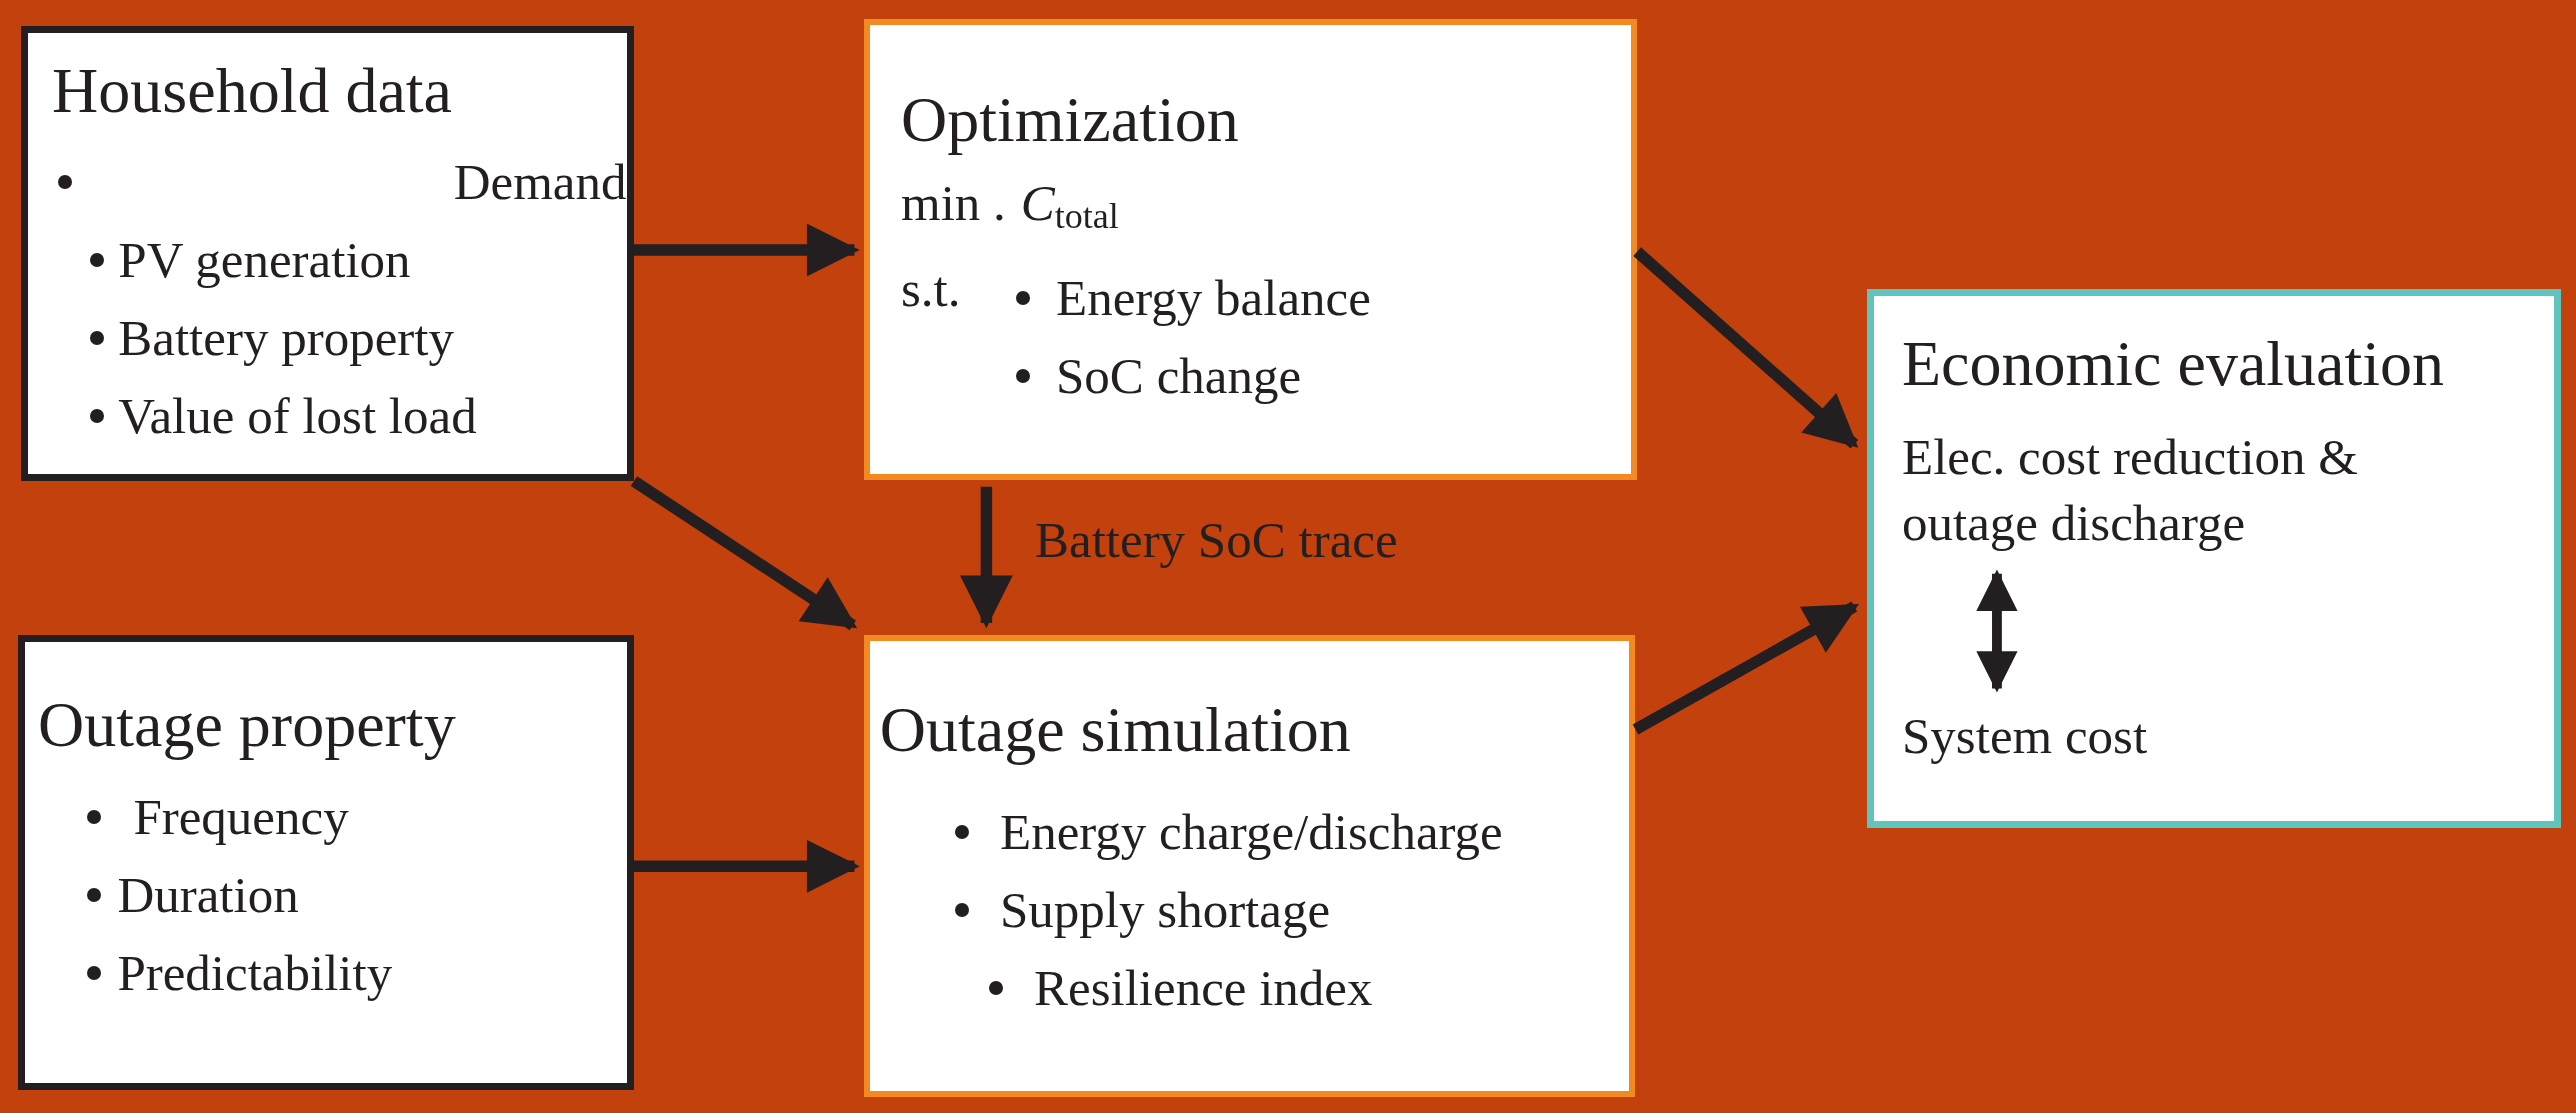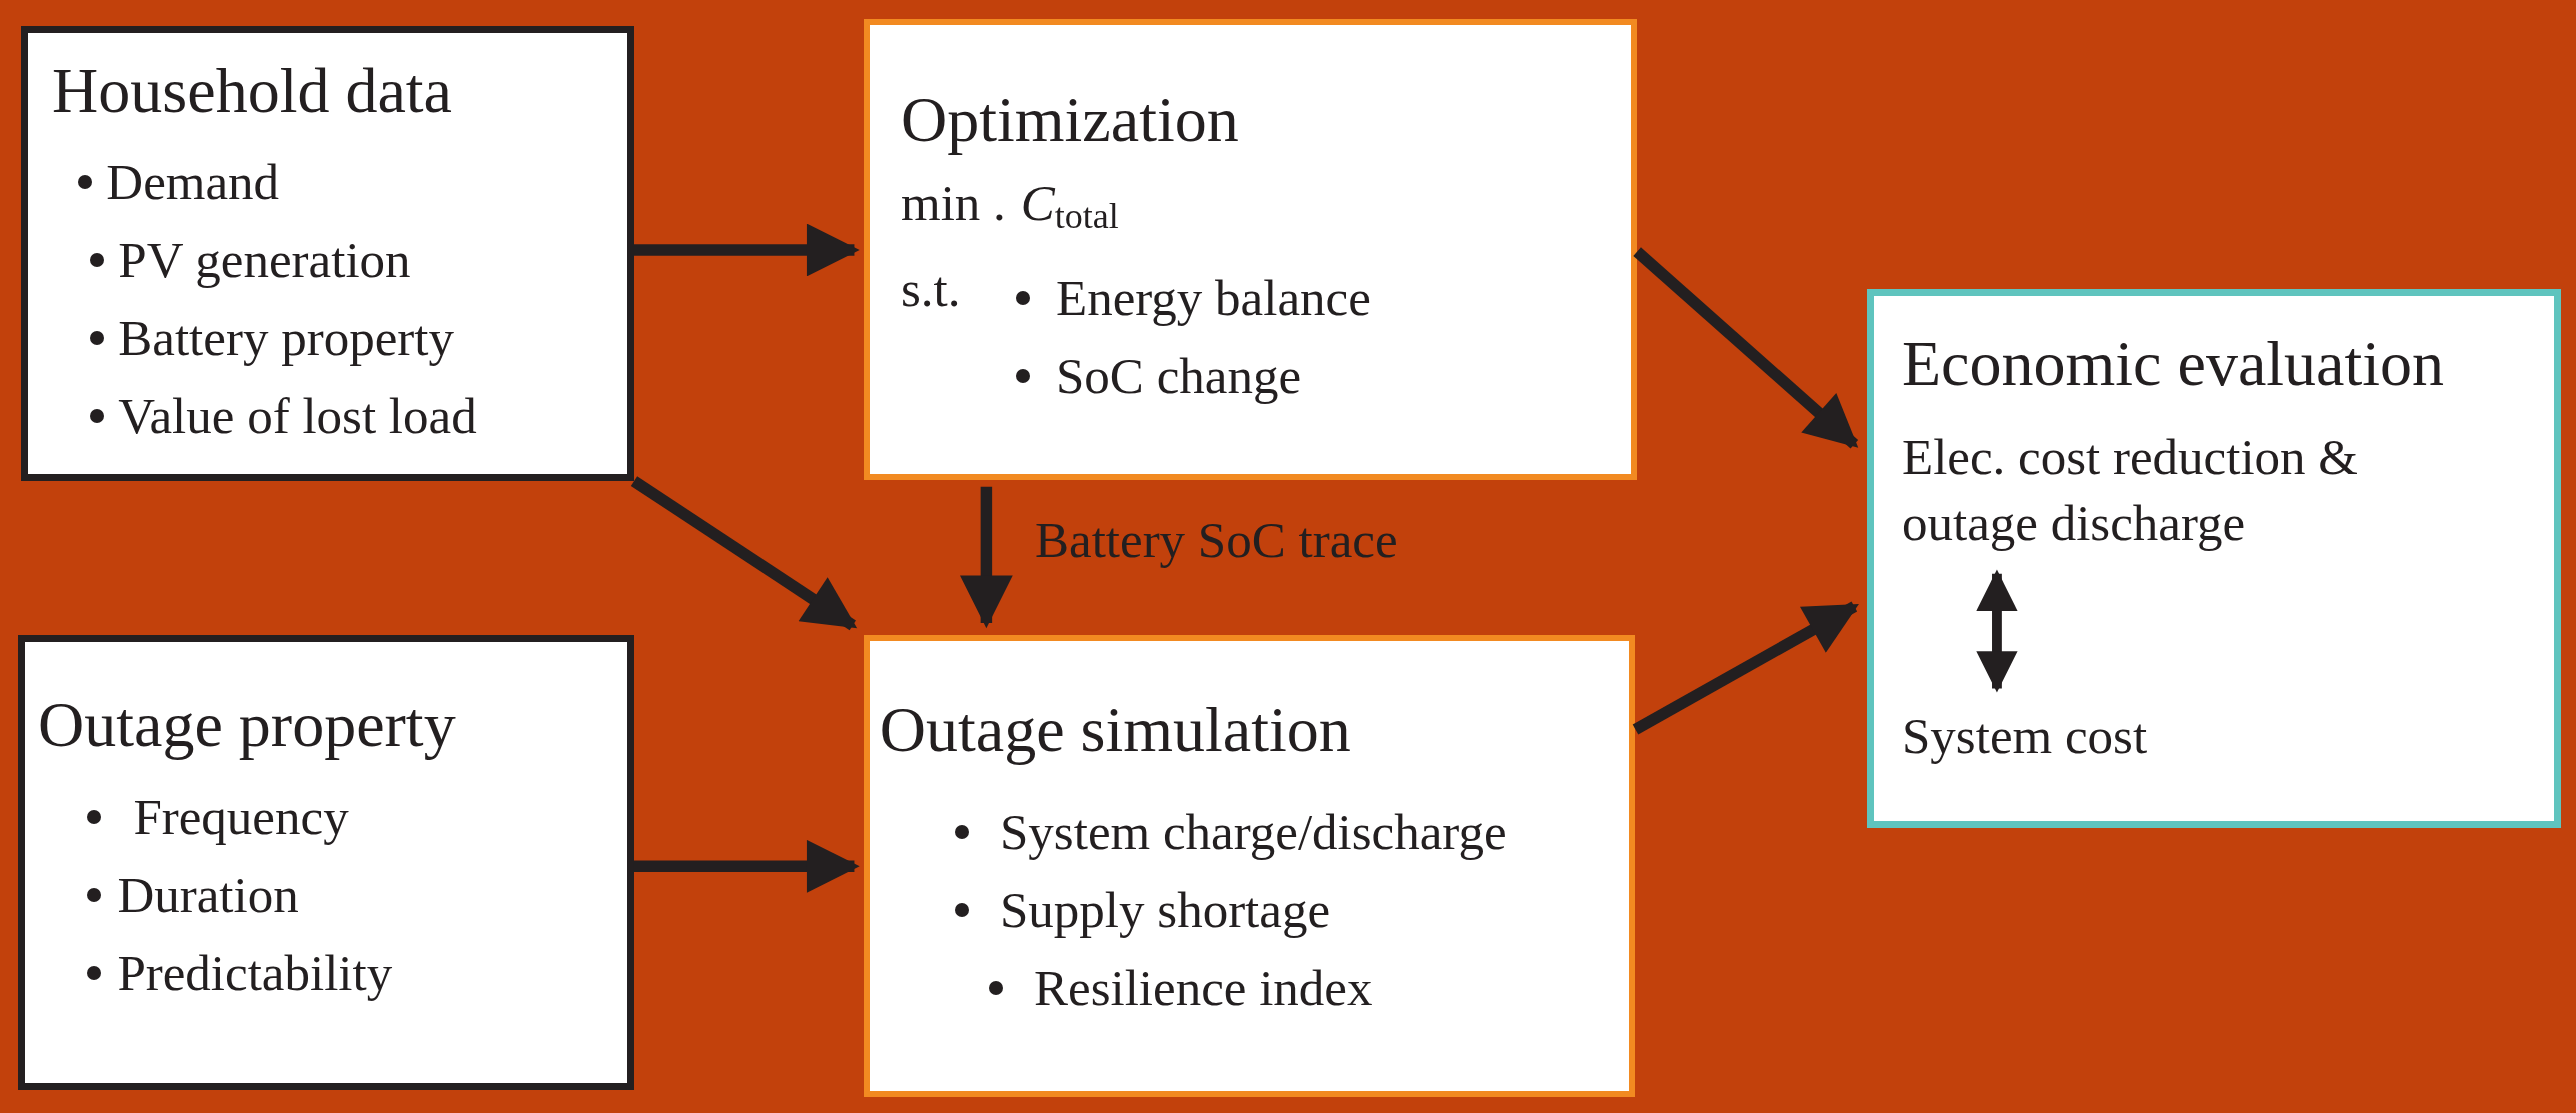--- a/index.html
+++ b/index.html
@@ -29,21 +29,21 @@
   .arrowhead{fill:var(--arrow,#231f20);}
 </style>
 </head>
 <body>
 
 <div class="canvas">
 
   <section class="box black" style="left:20.5px;top:26px;width:613px;height:455px;">
     <h2 class="title" style="left:24.6px;top:26px;">Household data</h2>
     <ul class="rows" style="top:110px;">
-      <li class="row" style="padding-left:50px;">
+      <li class="row" style="padding-left:30px;justify-content:space-between;">
         <span class="dot"></span>
         <span class="lbl" style="margin-left:14.8px;">Demand</span>
       </li>
       <li class="row" style="padding-left:62px;">
         <span class="dot"></span>
         <span class="lbl" style="margin-left:14.8px;">PV generation</span>
       </li>
       <li class="row" style="padding-left:62px;">
         <span class="dot"></span>
         <span class="lbl" style="margin-left:14.8px;">Battery property</span>
@@ -87,21 +87,21 @@
         <span class="lbl" style="margin-left:16.4px;">Predictability</span>
       </li>
     </ul>
   </section>
 
   <section class="box orange" style="left:864px;top:635px;width:771px;height:462px;">
     <h2 class="title" style="left:9.8px;top:57px;">Outage simulation</h2>
     <ul class="rows" style="top:152px;">
       <li class="row" style="padding-left:85px;">
         <span class="dot"></span>
-        <span class="lbl" style="margin-left:31px;">System charge/discharge</span>
+        <span class="lbl" style="margin-left:31px;">Energy charge/discharge</span>
       </li>
       <li class="row" style="padding-left:85px;">
         <span class="dot"></span>
         <span class="lbl" style="margin-left:31px;">Supply shortage</span>
       </li>
       <li class="row" style="padding-left:119px;">
         <span class="dot"></span>
         <span class="lbl" style="margin-left:31px;">Resilience index</span>
       </li>
     </ul>

